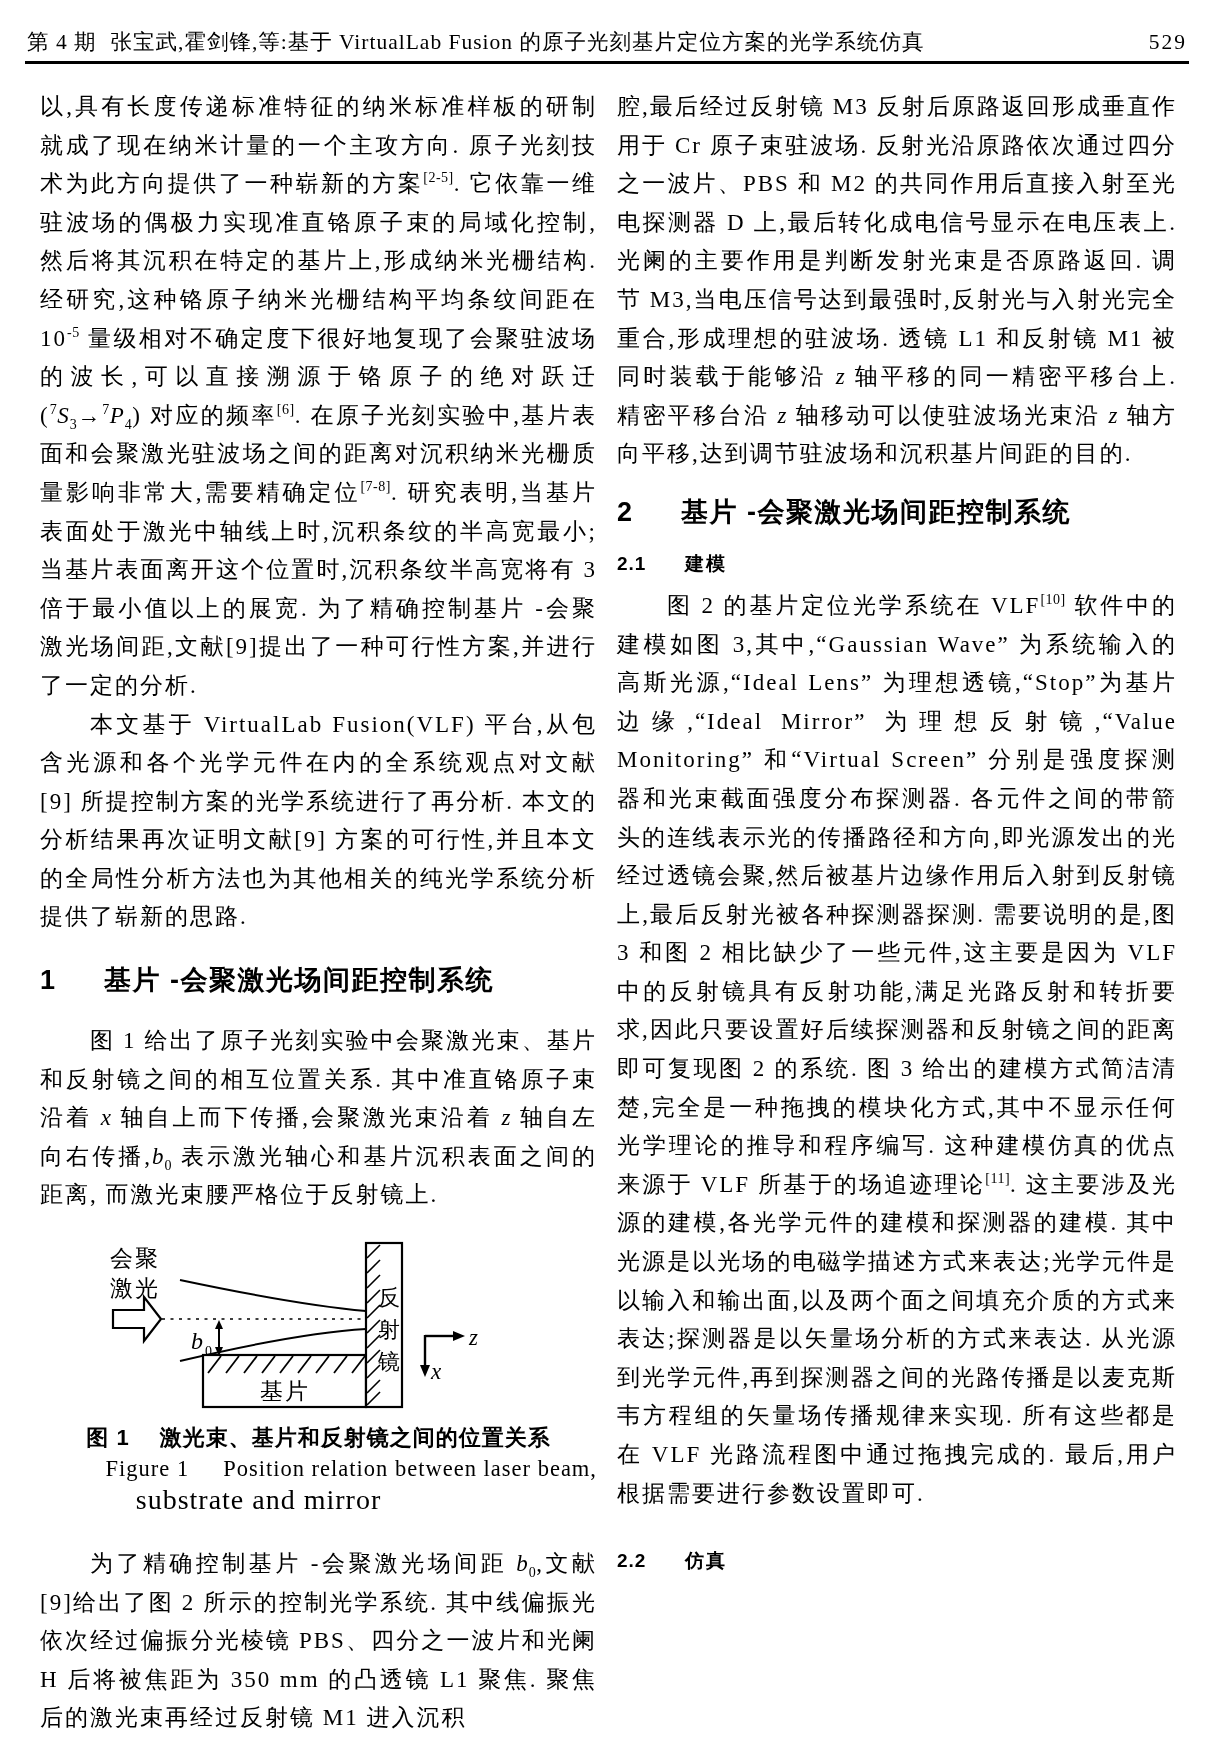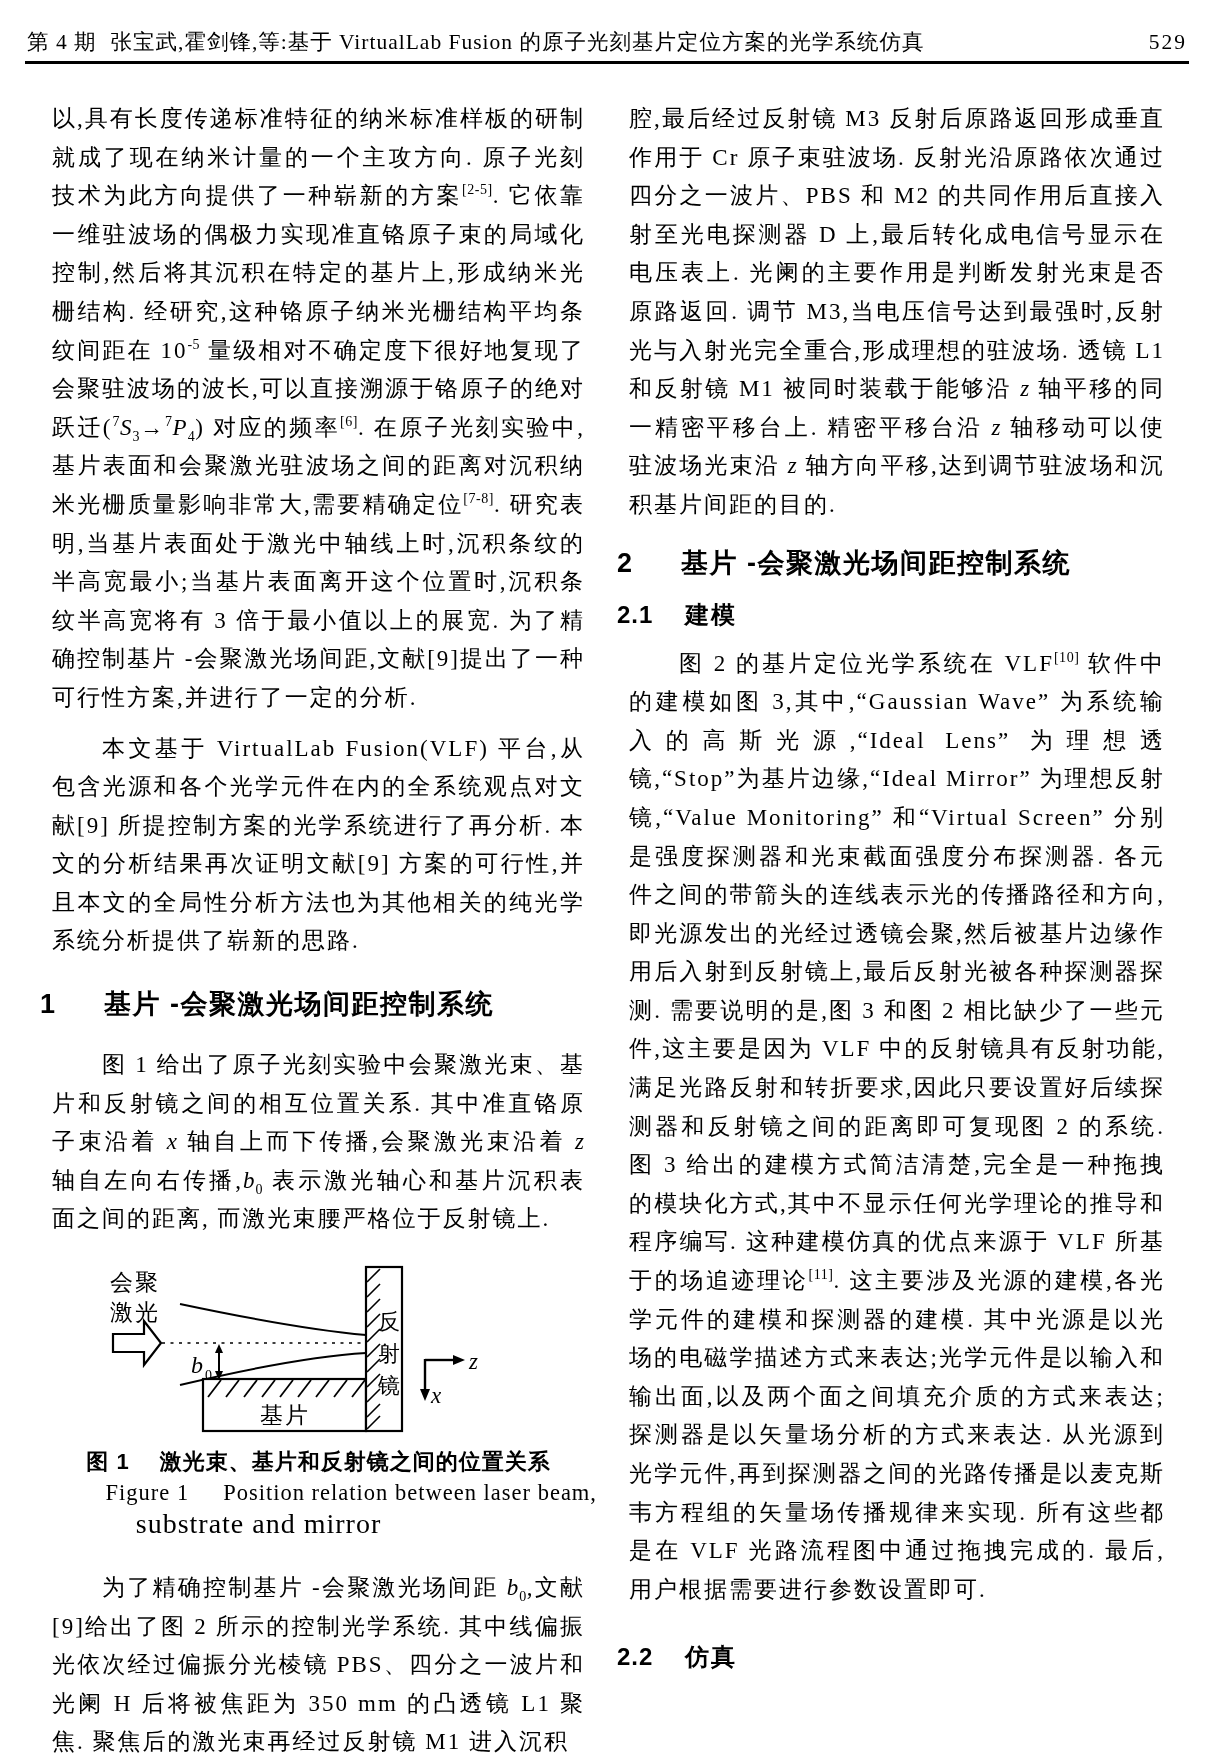--- a/index.html
+++ b/index.html
@@ -15,38 +15,38 @@
   .hdr-title{margin-right:22px;}
   .hdr-spacer{flex:1;}
   .hdr-page{letter-spacing:2px;}
   .rule{position:absolute;left:25px;right:25px;top:61px;height:3px;background:#000;}
   .col{
     position:absolute;top:88px;width:557px;
     font-size:23px;line-height:38.6px;text-align:justify;letter-spacing:2px;
   }
   .col-left{left:40px;}
   .col-right{left:617px;width:560px;}
-  .par{margin:12px;}
+  .par{margin:0;}
   .indent{text-indent:50px;}
   sup,sub{font-size:61%;letter-spacing:0.5px;line-height:0;}
   i{font-style:italic;letter-spacing:1px;}
   
   .sec-h{
     display:flex;align-items:flex-start;text-align:left;
     font-family:"Liberation Sans", sans-serif;font-weight:bold;
     font-size:27px;line-height:43px;letter-spacing:1.5px;
     margin:22px 0 20px 0;text-indent:0;
   }
   .sec-num{width:64px;flex:none;}
   .sec2{margin:17px 0 12px 0;}
   .block{display:block;}
   .subsec{
     display:flex;align-items:baseline;text-align:left;
     font-family:"Liberation Sans", sans-serif;font-weight:bold;
-    font-size:24px;line-height:36px;letter-spacing:2px;margin:9px 0 5px 0;
+    font-size:19px;line-height:36px;letter-spacing:2px;margin:9px 0 5px 0;
   }
   .sub-num{width:68px;flex:none;letter-spacing:1px;}
   
   .fig{display:block;margin:20px 0 0 58px;}
   .fig text{font-family:"Liberation Serif", serif;}
   .cap-zh{
     margin-top:8px;text-align:center;
     font-family:"Liberation Sans", sans-serif;font-weight:bold;
     font-size:22px;line-height:30px;letter-spacing:1px;
   }

